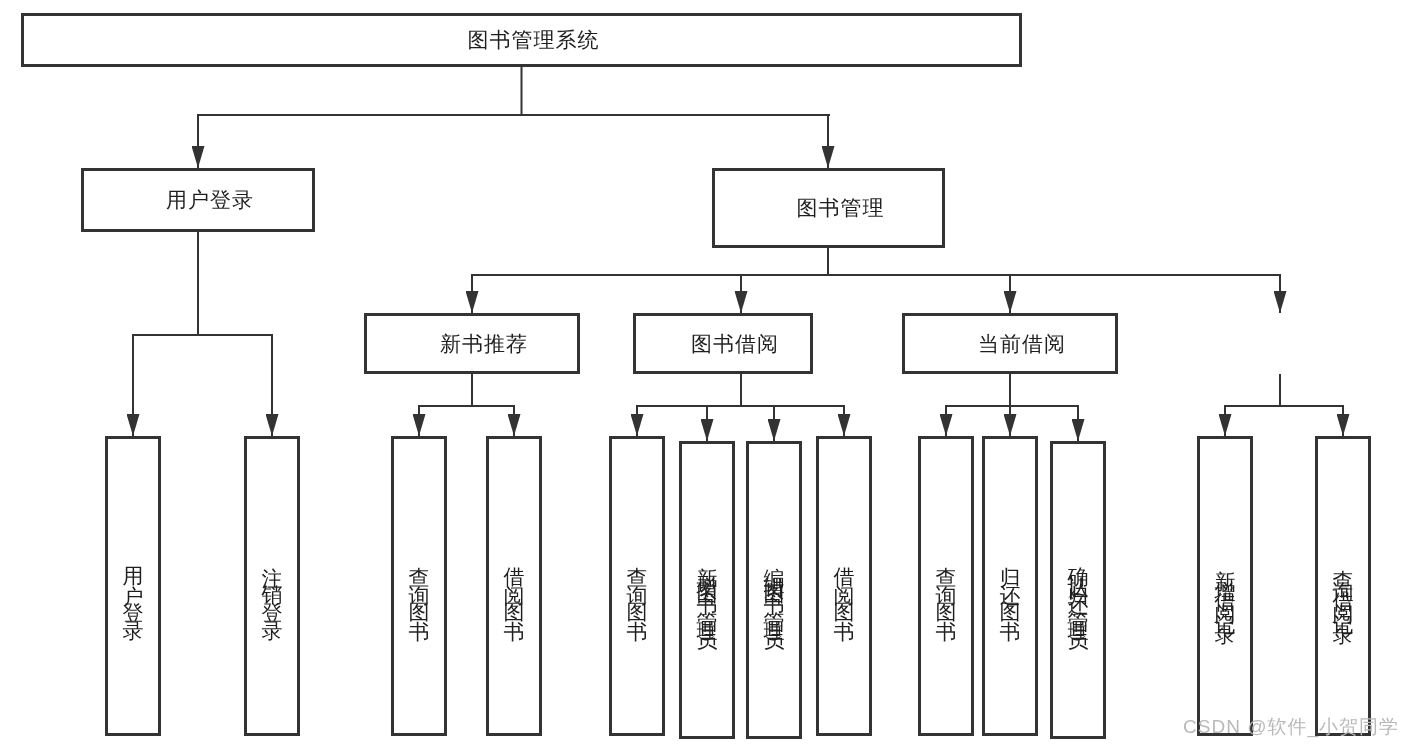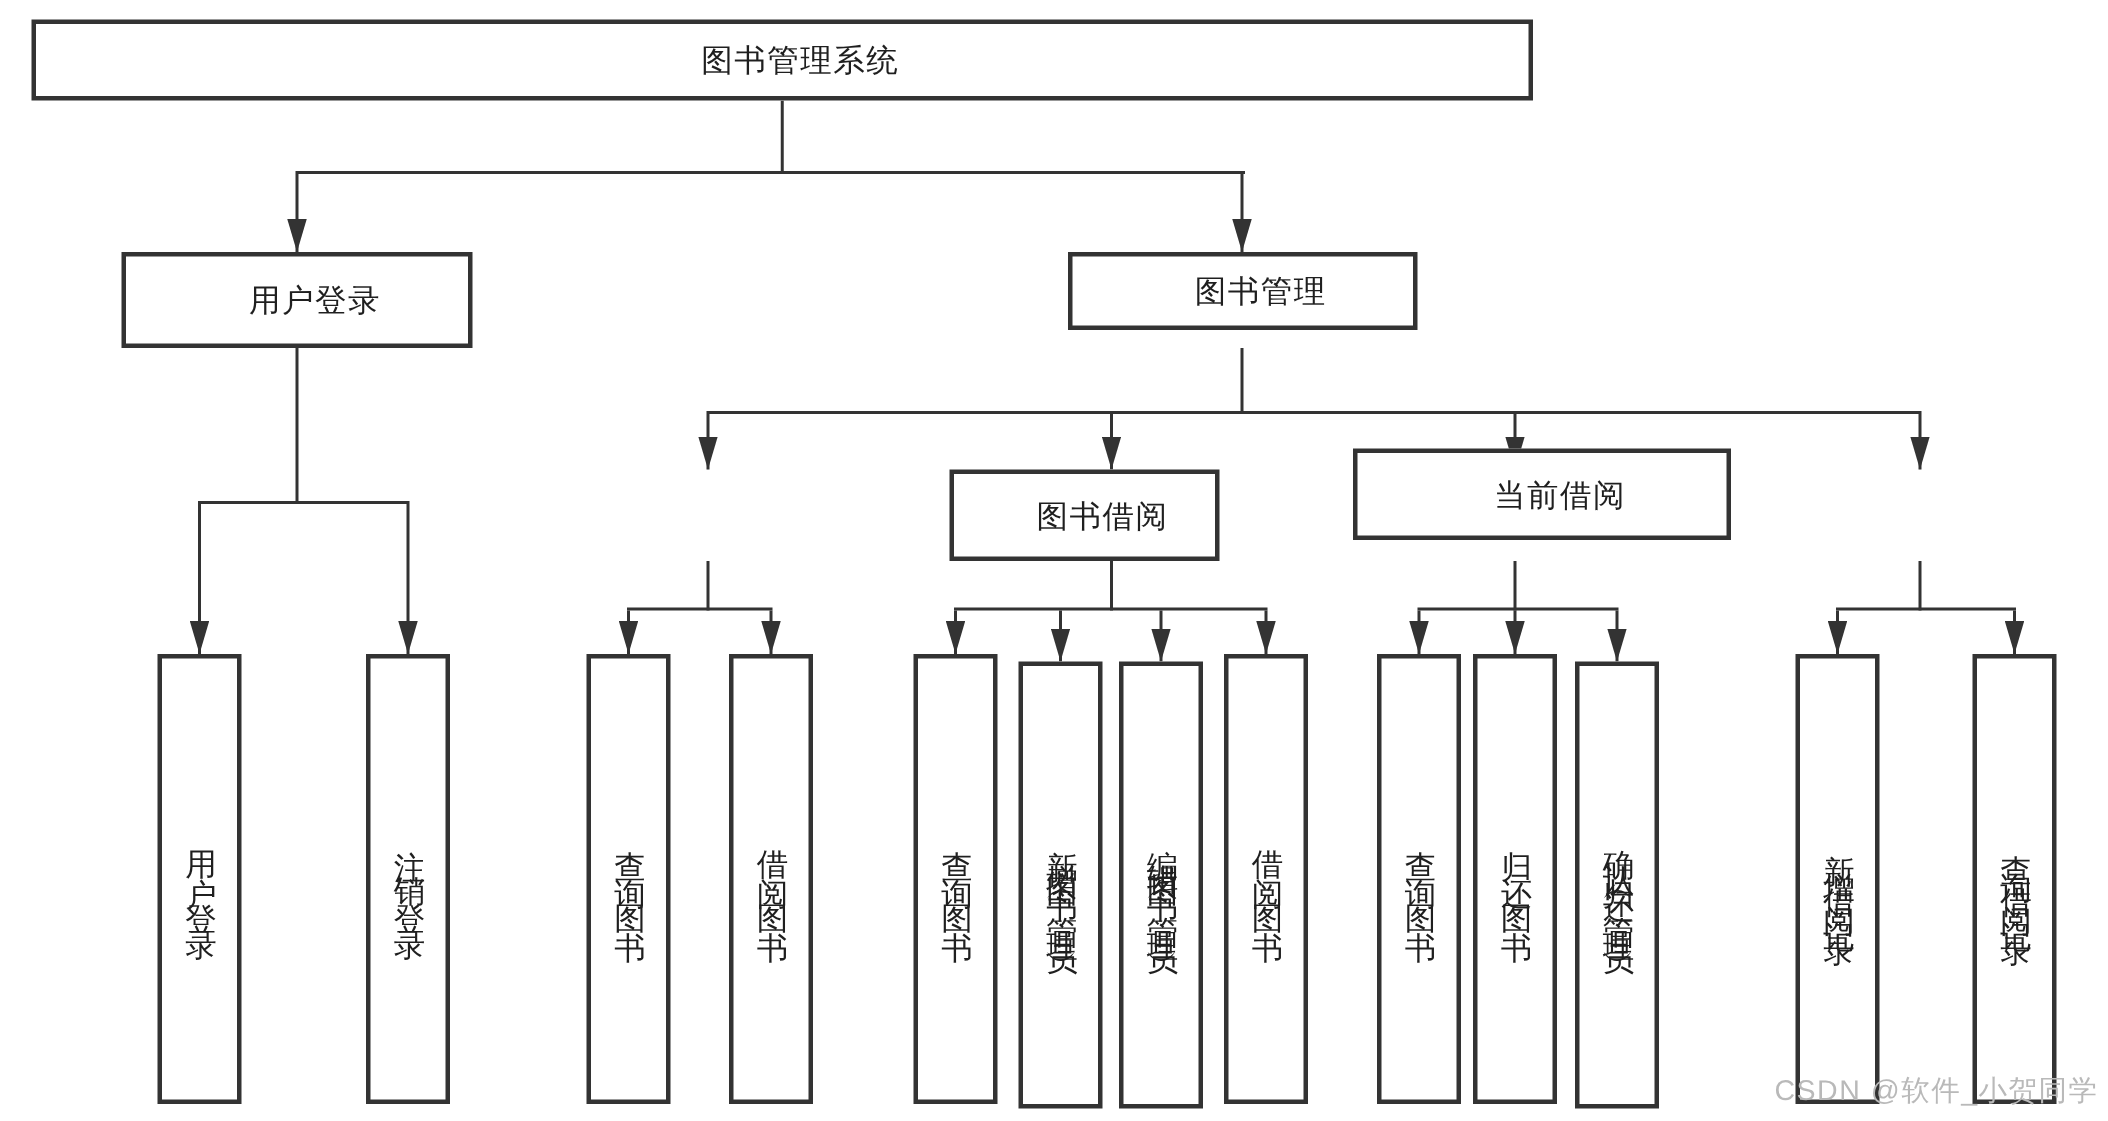--- a/index.html
+++ b/index.html
@@ -74,24 +74,25 @@
       <line x1="1280" y1="374" x2="1280" y2="407"></line>
       <line x1="1224" y1="406" x2="1344" y2="406"></line>
       <line x1="1225" y1="407" x2="1225" y2="436" marker-end="url(#arr)"></line>
       <line x1="1343" y1="407" x2="1343" y2="436" marker-end="url(#arr)"></line>
     </g>
   </svg>
 
   <div class="node h" style="left:21px;top:13px;width:1001px;height:54px">图书管理系统</div>
 
   <div class="node h" style="left:81px;top:168px;width:234px;height:64px">用户登录</div>
-  <div class="node h" style="left:712px;top:168px;width:233px;height:52px">图书管理</div>
+  <div class="node h" style="left:712px;top:168px;width:233px;height:80px">图书管理</div>
 
+  <div class="node h" style="left:364px;top:313px;width:216px;height:61px">新书推荐</div>
   <div class="node h" style="left:633px;top:313px;width:180px;height:61px">图书借阅</div>
-  <div class="node h" style="left:902px;top:299px;width:252px;height:61px">当前借阅</div>
+  <div class="node h" style="left:902px;top:313px;width:216px;height:61px">当前借阅</div>
 
   <div class="node v sp18" style="left:105px;top:436px;width:56px;height:300px">用户登录</div>
   <div class="node v sp18" style="left:244px;top:436px;width:56px;height:300px">注销登录</div>
 
   <div class="node v sp18" style="left:391px;top:436px;width:56px;height:300px">查询图书</div>
   <div class="node v sp18" style="left:486px;top:436px;width:56px;height:300px">借阅图书</div>
 
   <div class="node v sp18" style="left:609px;top:436px;width:56px;height:300px">查询图书</div>
   <div class="node v sp9" style="left:679px;top:441px;width:56px;height:298px">新增图书（管理员）</div>
   <div class="node v sp9" style="left:746px;top:441px;width:56px;height:298px">编辑图书（管理员）</div>

